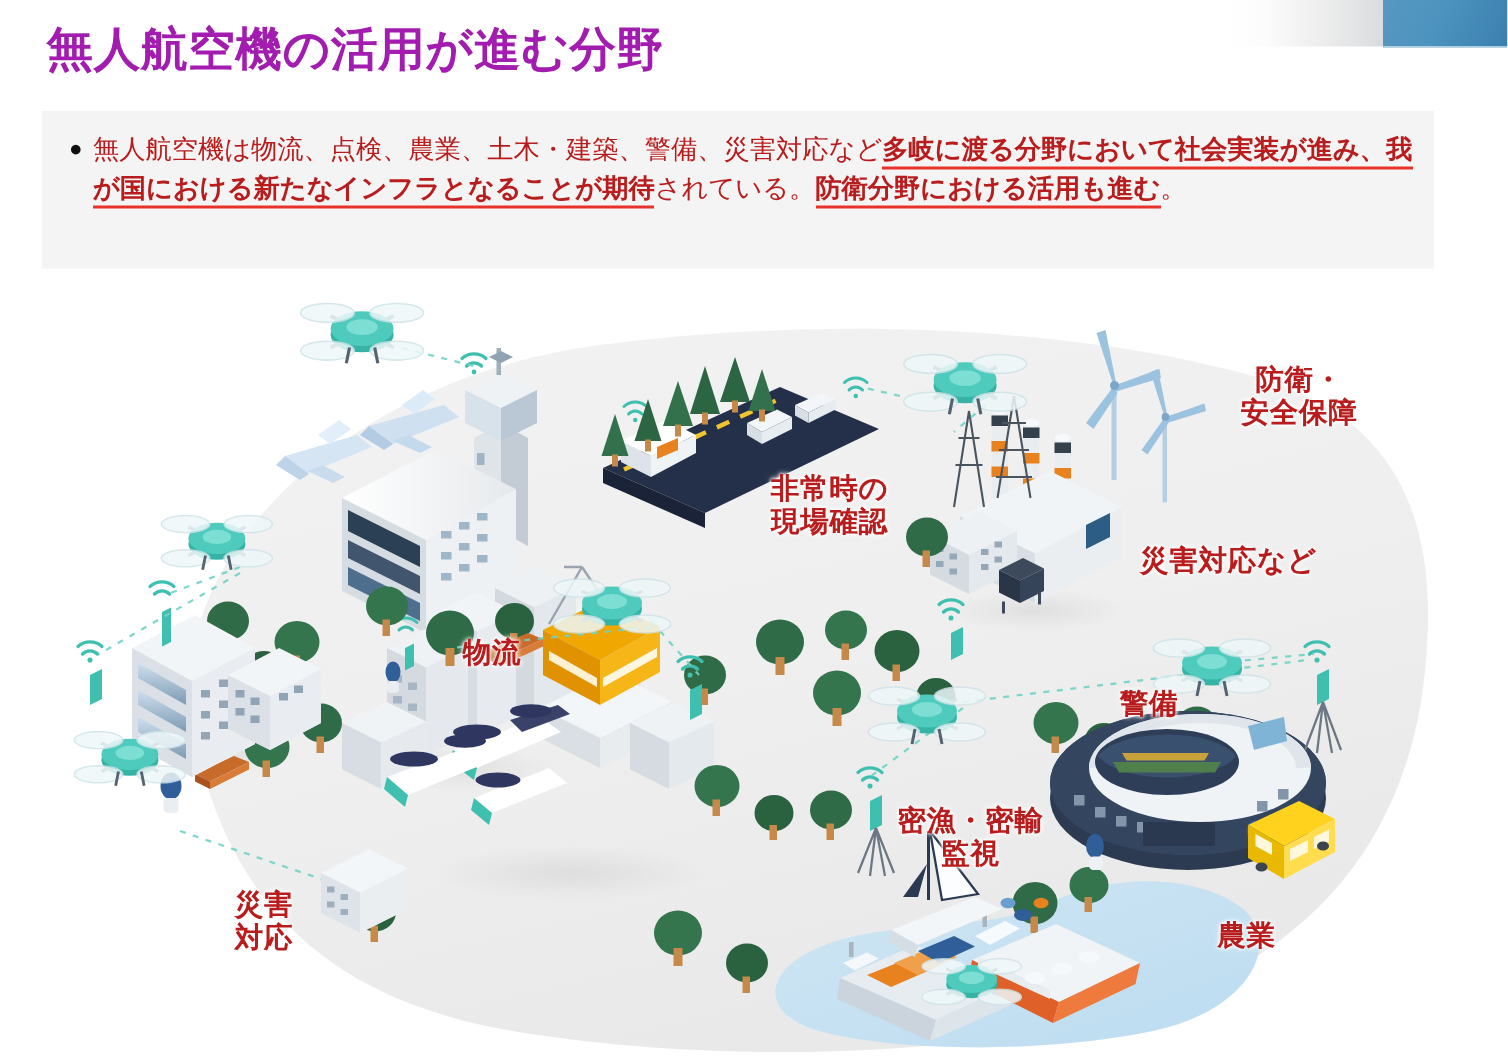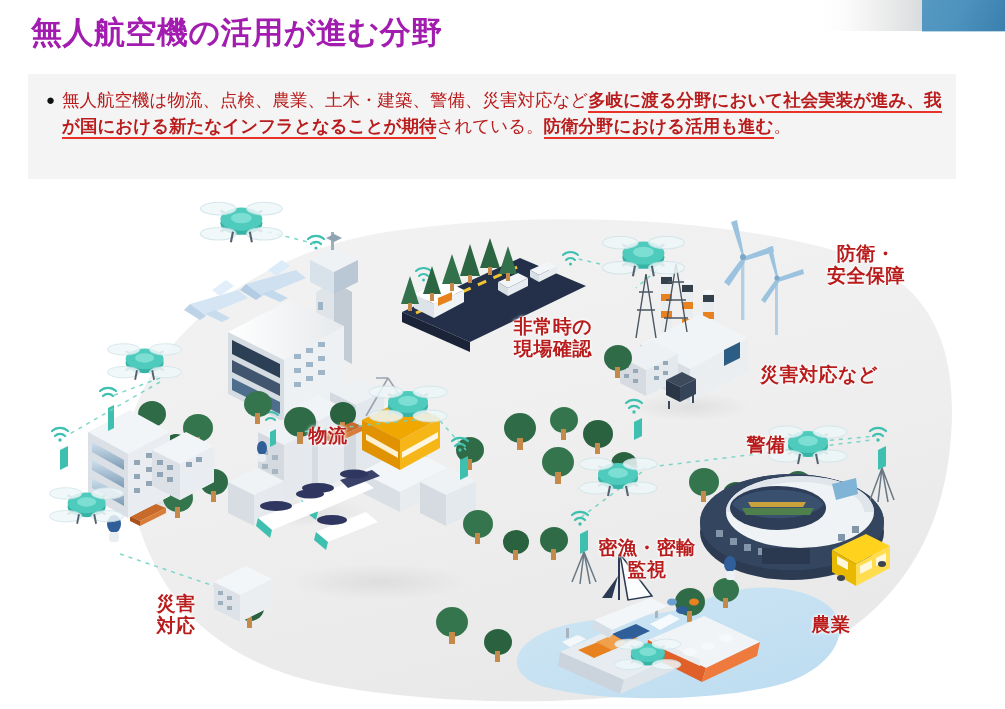--- a/index.html
+++ b/index.html
@@ -898,19 +898,19 @@
       </g>
     </g>
   </svg>
 
   <div class="scene-label" style="left:293px;top:230px;width:70px;margin-top:12px;">物流</div>
   <div class="scene-label" style="left:495px;top:133px;width:116px;">非常時の
 現場確認</div>
   <div class="scene-label" style="left:812px;top:60px;width:108px;">防衛・
 安全保障</div>
   <div class="scene-label" style="left:756px;top:181px;width:126px;">災害対応など</div>
-  <div class="scene-label" style="left:735px;top:251px;width:62px;">警備</div>
+  <div class="scene-label" style="left:735px;top:276px;width:62px;">警備</div>
   <div class="scene-label" style="left:140px;top:410px;width:72px;">災害
 対応</div>
   <div class="scene-label" style="left:592px;top:354px;width:110px;">密漁・密輸
 監視</div>
   <div class="scene-label" style="left:800px;top:431px;width:62px;">農業</div>
 </div>
 
 </body></html>

